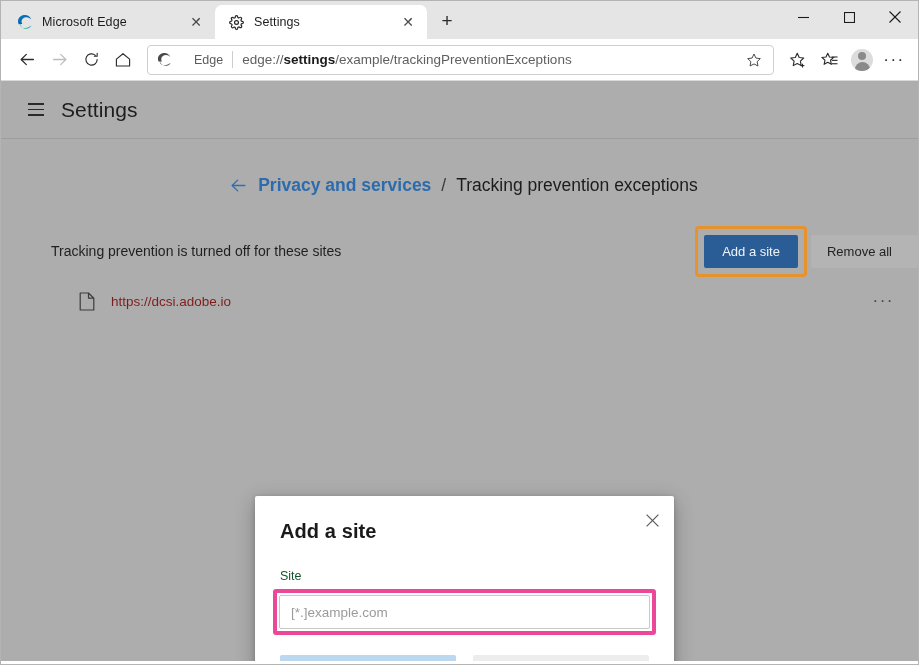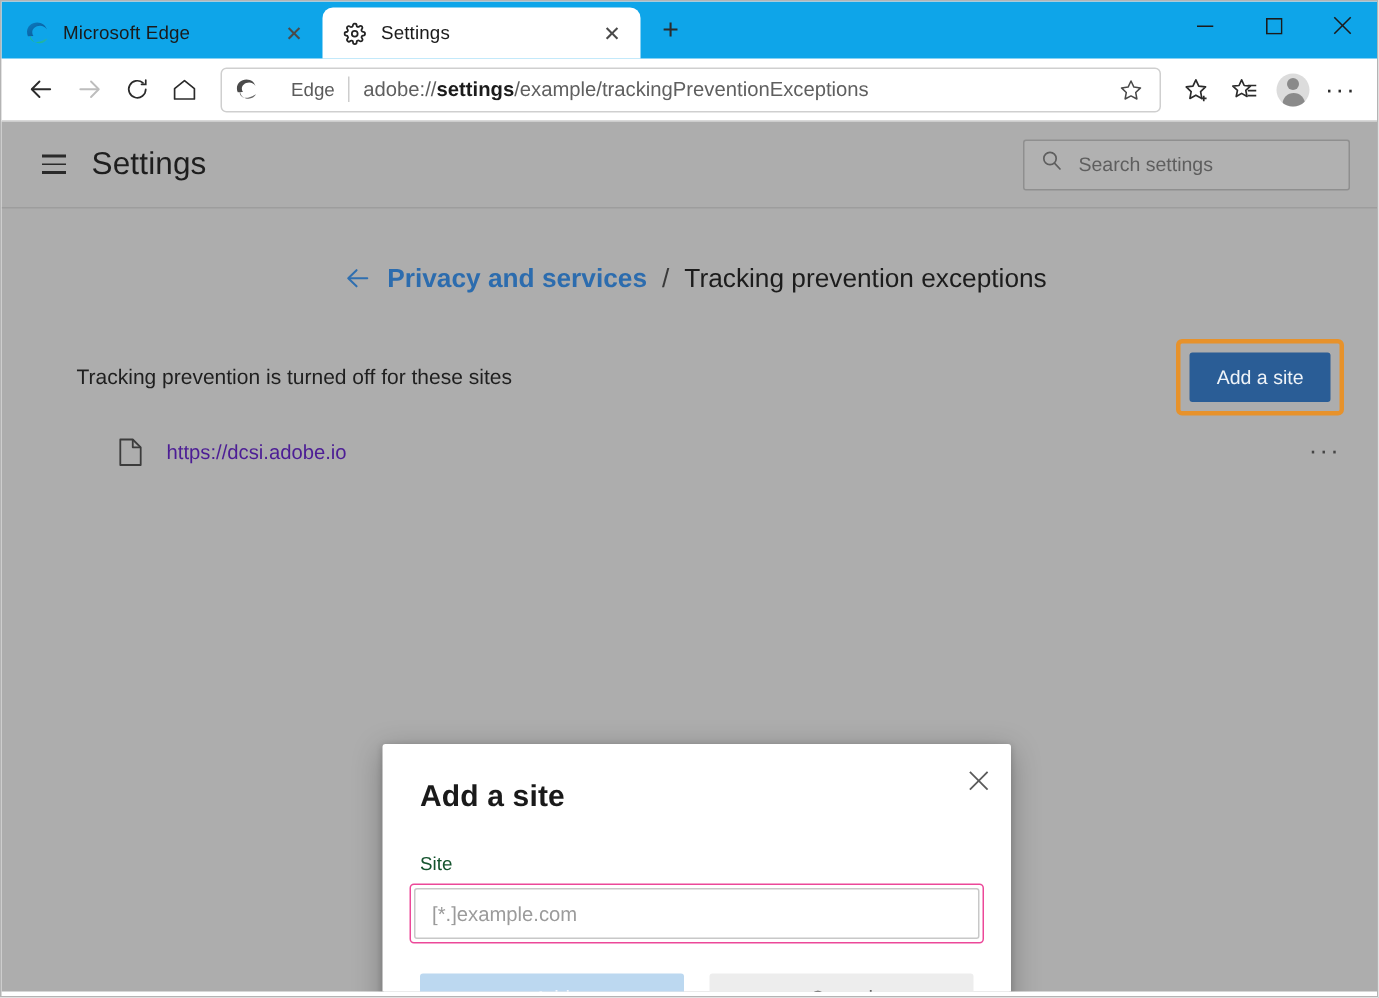--- a/index.html
+++ b/index.html
@@ -16,21 +16,21 @@
     width: 919px; height: 665px;
     background: #ffffff;
     border: 1px solid #b4b4b4;
     overflow: hidden;
   }
 
   
   .tabstrip {
     position: relative;
     height: 38px;
-    background: #0ea5e9;
+    background: #e5e5e5;
     display: flex;
     align-items: flex-end;
     padding-left: 2px;
   }
   .tab {
     position: relative;
     height: 34px;
     display: flex;
     align-items: center;
     padding: 0 8px 0 13px;
@@ -275,21 +275,21 @@
   }
 
   .site-row {
     display: flex;
     align-items: center;
     padding-left: 60px;
     height: 46px;
     margin-top: 8px;
   }
   .site-icon { flex: none; margin-right: 16px; display: flex; }
-  .site-name { font-size: 13.5px; color: #4c1d95; }
+  .site-name { font-size: 13.5px; color: #7f1d1d; }
   .site-more {
     margin-left: auto;
     color: #454545;
     font-size: 17px;
     letter-spacing: 1.5px;
     padding-right: 6px;
   }
 
   
   .modal {
@@ -315,21 +315,21 @@
     padding: 24px 0 0 25px;
     letter-spacing: .1px;
   }
   .field-label {
     font-size: 12.5px;
     color: #14532d;
     padding: 26px 0 0 25px;
   }
   .input-highlight {
     margin: 6px 18px 2px 18px;
-    border: 1px solid #ec4899;
+    border: 4px solid #ec4899;
     border-radius: 3px;
     padding: 2px;
   }
   .site-input {
     width: 100%;
     height: 34px;
     border: 1px solid #c8c8c8;
     border-radius: 2px;
     background: #fff;
     font-size: 13.5px;
@@ -453,21 +453,21 @@
 
     <div class="omnibox">
       <span class="edge-chip">
         <svg width="15" height="15" viewBox="0 0 16 16">
           <path d="M14.6 11.6c-1 1.9-3 3.2-5.3 3.2-3.3 0-6-2.4-6-5.4 0-1.3.5-2.4 1.3-3.2C3.5 7.4 3 8.9 3 10.3c0 2.2 1.9 3.8 4.2 3.8 2.3 0 4.4-.9 6-1.9l1.4-.6z" fill="#6b6b6b"></path>
           <path d="M1.6 10.2C1.2 9.3 1 8.3 1 7.2 1 3.7 4 1 7.8 1c3.3 0 5.7 2 6.4 4.6-.9-1.5-2.6-2.4-4.5-2.4-3 0-5.2 2.1-5.2 4.4 0 .9.3 1.7.8 2.4l-3.7.2z" fill="#4a4a4a"></path>
         </svg>
         <span>Edge</span>
       </span>
       <span class="chip-divider"></span>
-      <span class="url"><span>adobe://</span><b>settings</b><span>/example/trackingPreventionExceptions</span></span>
+      <span class="url"><span>edge://</span><b>settings</b><span>/example/trackingPreventionExceptions</span></span>
       <span class="star-in-box">
         <svg width="16" height="16" viewBox="0 0 24 24" fill="none" stroke="#4a4a4a" stroke-width="1.5" stroke-linejoin="round">
           <polygon points="12,3 14.9,9.1 21.5,9.9 16.7,14.5 17.9,21 12,17.9 6.1,21 7.3,14.5 2.5,9.9 9.1,9.1"></polygon>
         </svg>
       </span>
     </div>
 
     <div class="tbtn">
       <svg width="18" height="18" viewBox="0 0 24 24" fill="none" stroke="#2b2b2b" stroke-width="1.5" stroke-linejoin="round">
         <polygon points="11,3 13.6,8.6 19.6,9.3 15.2,13.5 16.3,19.5 11,16.6 5.7,19.5 6.8,13.5 2.4,9.3 8.4,8.6"></polygon>
@@ -491,29 +491,20 @@
 
   <div class="page">
 
     <div class="settings-header">
       <div class="hamburger">
         <i></i>
           <i></i>
           <i></i>
       </div>
       <div class="settings-title">Settings</div>
-      <div class="search-settings">
-        <span>
-          <svg width="16" height="16" viewBox="0 0 24 24" fill="none" stroke="#5e5e5e" stroke-width="1.7" stroke-linecap="round">
-            <circle cx="10.5" cy="10" r="6.2"></circle>
-              <line x1="15.2" y1="14.8" x2="20.5" y2="20.5"></line>
-          </svg>
-        </span>
-        <span class="search-ph">Search settings</span>
-      </div>
     </div>
 
     <div class="content">
 
       <div class="breadcrumb">
         <span class="bc-back">
           <svg width="19" height="19" viewBox="0 0 24 24" fill="none" stroke="#2f6fb0" stroke-width="1.7" stroke-linecap="round" stroke-linejoin="round">
             <line x1="20" y1="12" x2="4.5" y2="12"></line>
               <polyline points="11,5.2 4,12 11,18.8"></polyline>
           </svg>
@@ -522,20 +513,21 @@
         <span class="bc-sep">/</span>
         <span class="bc-current">Tracking prevention exceptions</span>
       </div>
 
       <div class="section-row">
         <span class="section-text">Tracking prevention is turned off for these sites</span>
         <span class="row-actions">
           <span class="highlight-add-site">
             <button class="btn-add-site">Add a site</button>
           </span>
+          <button class="btn-remove-all">Remove all</button>
         </span>
       </div>
 
       <div class="site-row">
         <span class="site-icon">
           <svg width="16" height="19" viewBox="0 0 16 19" fill="none" stroke="#3c3c3c" stroke-width="1.2" stroke-linejoin="round">
             <path d="M1.2 1h8.3l5.3 5.2V18H1.2z"></path>
               <polyline points="9.5,1 9.5,6.2 14.8,6.2"></polyline>
           </svg>
         </span>

